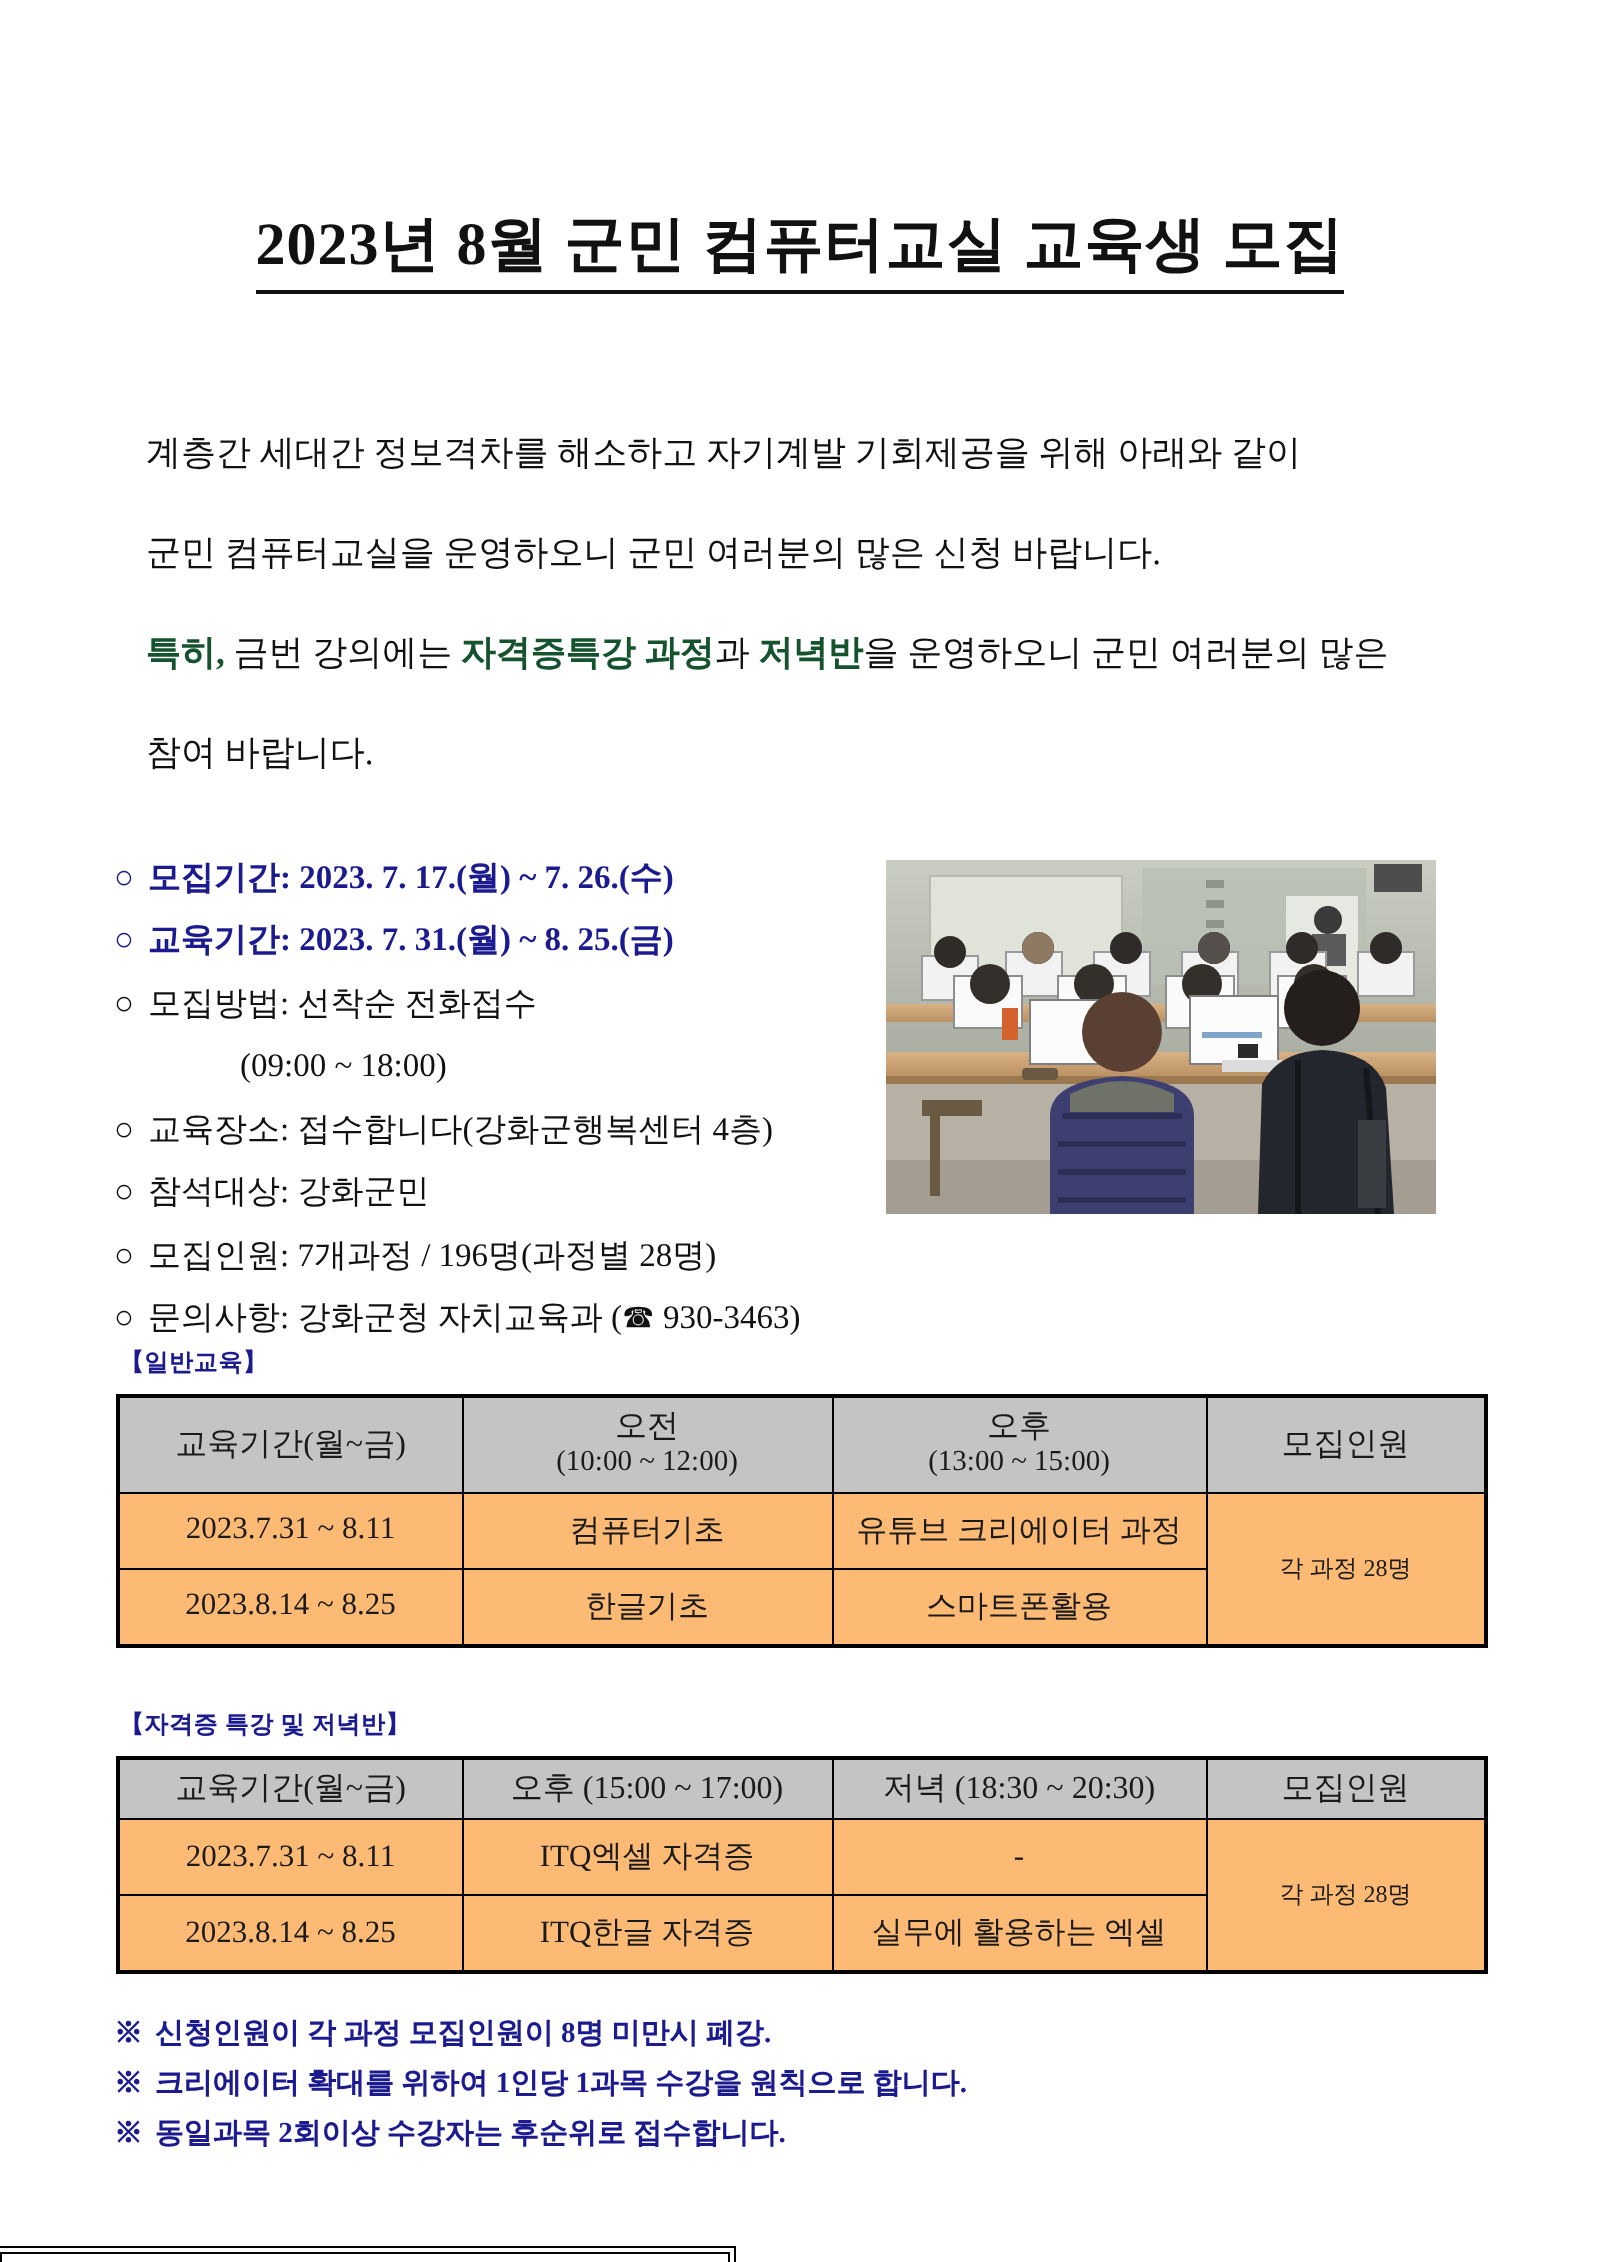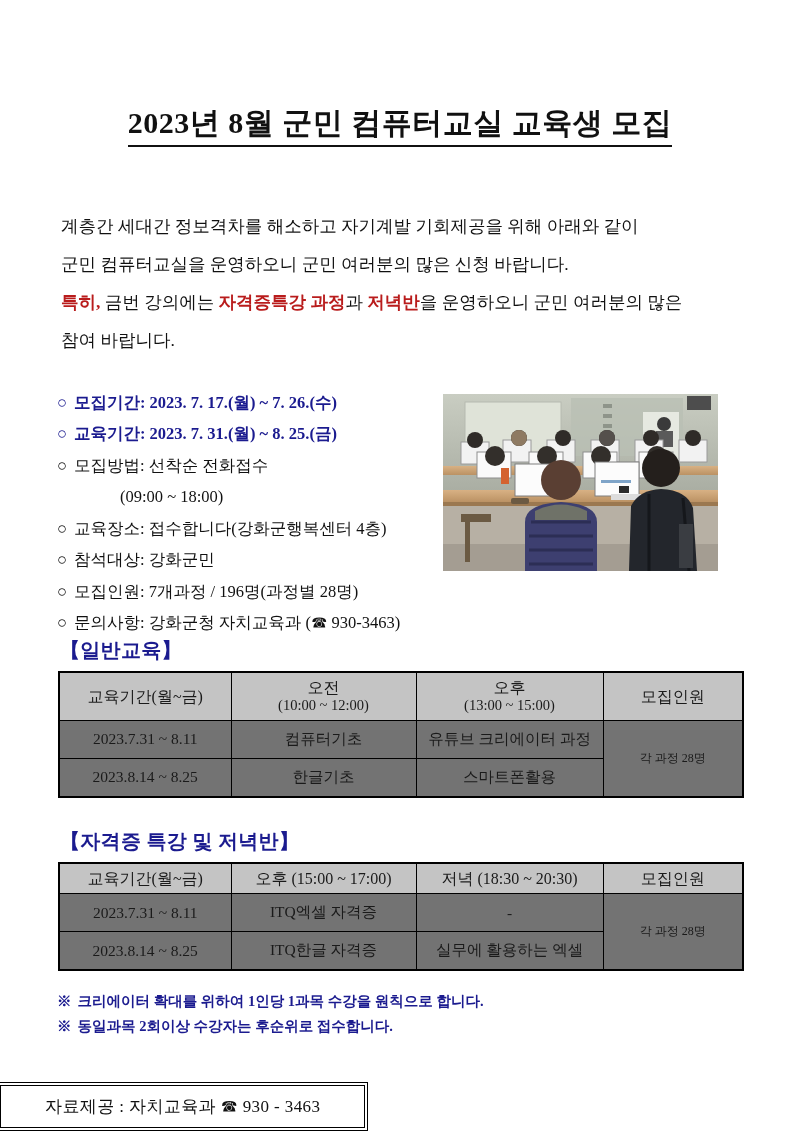--- a/index.html
+++ b/index.html
@@ -41,22 +41,22 @@
   }
 
   
   .intro {
     margin: 42px 0 0 57px;
     width: 690px;
     font-size: 17.5px;
     line-height: 34px;
     color: #111111;
   }
-  .intro p { margin: 4px; }
-  .navy { color: #b91c1c; font-weight: bold; }
+  .intro p { margin: 16px; }
+  .navy { color: #14532d; font-weight: bold; }
 
   
   .info-zone {
     position: relative;
     margin-top: 30px;
     height: 250px;
   }
   .info-list {
     position: absolute;
     left: 57px;
@@ -82,35 +82,35 @@
     height: 177px;
     overflow: hidden;
     background: #8d9088;
     border: 0;
   }
   .photo svg { display: block; width: 275px; height: 177px; }
 
   
   .sec-head {
     margin: 0 0 7px 60px;
-    font-size: 20px;
+    font-size: 12px;
     font-weight: bold;
     color: #1b1b8f;
     letter-spacing: 0.3px;
   }
   .sec-head.second { margin-top: 30px; }
 
   
   .tbl-wrap { margin-left: 58px; width: 684px; }
   table.sched {
     border-collapse: collapse;
     width: 684px;
     table-layout: fixed;
     border: 2px solid #000000;
-    background: #737373;
+    background: #fdba74;
   }
   table.sched th, table.sched td {
     border: 1px solid #000000;
     text-align: center;
     vertical-align: middle;
     color: #1a1a1a;
   }
   table.sched th {
     background: #c4c4c4;
     font-weight: normal;
@@ -379,20 +379,21 @@
         <tr>
           <td>2023.8.14 ~ 8.25</td>
           <td>ITQ한글 자격증</td>
           <td>실무에 활용하는 엑셀</td>
         </tr>
       </tbody>
     </table>
   </div>
 
   <div class="notes">
+    <div><span class="mark">※</span><span>신청인원이 각 과정 모집인원이 8명 미만시 폐강.</span></div>
     <div><span class="mark">※</span><span>크리에이터 확대를 위하여 1인당 1과목 수강을 원칙으로 합니다.</span></div>
     <div><span class="mark">※</span><span>동일과목 2회이상 수강자는 후순위로 접수합니다.</span></div>
   </div>
 
   <div class="footer-wrap">
     <div class="footer-box">자료제공 : 자치교육과 ☎ 930 - 3463</div>
   </div>
 
 </div>
 

